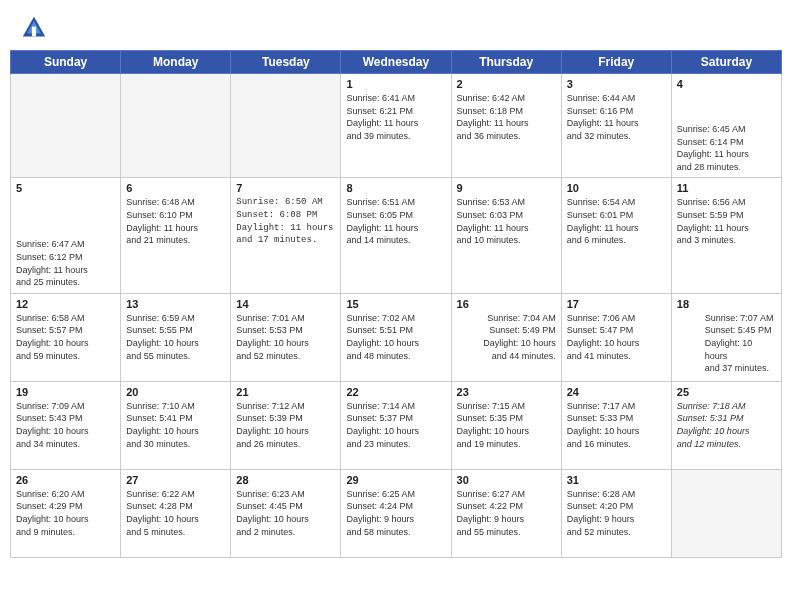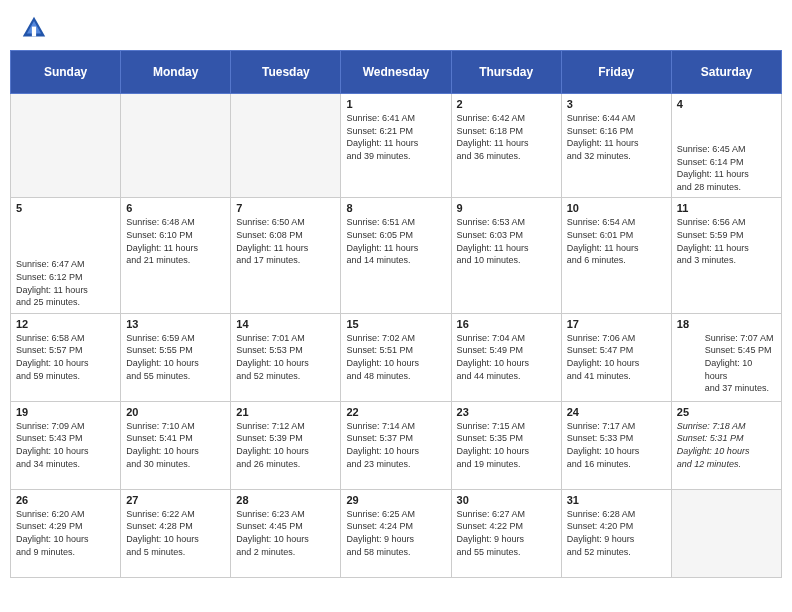--- a/index.html
+++ b/index.html
@@ -69,21 +69,21 @@
       width: 100%;
       border-collapse: collapse;
       table-layout: fixed;
     }
     .day-header {
       background-color: #3355aa;
       color: #fff;
       font-size: 12px;
       font-weight: bold;
       text-align: center;
-      padding: 14px 2px;
+      padding: 4px 2px;
       border: 1px solid #5577cc;
     }
     .day-cell {
       vertical-align: top;
       border: 1px solid #ccc;
       padding: 4px 5px;
       font-size: 9.5px;
       color: #333;
       height: 88px;
       background: #fff;
@@ -184,21 +184,21 @@
             </td>
             <td class="day-cell">
               <span class="day-number">6</span>
               <div class="day-info" style="white-space: pre-line;">Sunrise: 6:48 AM
 Sunset: 6:10 PM
 Daylight: 11 hours
 and 21 minutes.</div>
             </td>
             <td class="day-cell">
               <span class="day-number">7</span>
-              <div class="day-info" style="white-space: pre-line;">Sunrise: 6:50 AM
+              <div class="day-info" style="white-space: pre-line; font-family: Liberation Mono, monospace;">Sunrise: 6:50 AM
 Sunset: 6:08 PM
 Daylight: 11 hours
 and 17 minutes.</div>
             </td>
             <td class="day-cell">
               <span class="day-number">8</span>
               <div class="day-info" style="white-space: pre-line;">Sunrise: 6:51 AM
 Sunset: 6:05 PM
 Daylight: 11 hours
 and 14 minutes.</div>
@@ -249,21 +249,21 @@
             </td>
             <td class="day-cell">
               <span class="day-number">15</span>
               <div class="day-info" style="white-space: pre-line;">Sunrise: 7:02 AM
 Sunset: 5:51 PM
 Daylight: 10 hours
 and 48 minutes.</div>
             </td>
             <td class="day-cell">
               <span class="day-number">16</span>
-              <div class="day-info" style="white-space: pre-line;">Sunrise: 7:04 AM
+              <div class="day-info" style="white-space: pre-line; text-align: right;">Sunrise: 7:04 AM
 Sunset: 5:49 PM
 Daylight: 10 hours
 and 44 minutes.</div>
             </td>
             <td class="day-cell">
               <span class="day-number">17</span>
               <div class="day-info" style="white-space: pre-line;">Sunrise: 7:06 AM
 Sunset: 5:47 PM
 Daylight: 10 hours
 and 41 minutes.</div>

